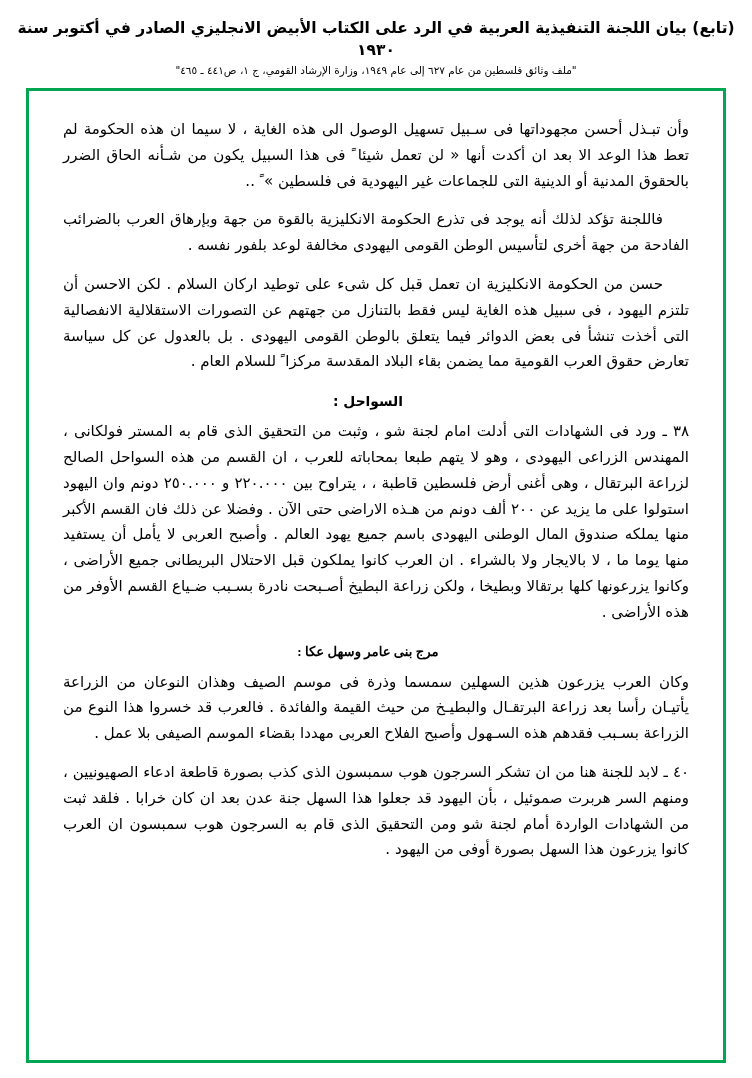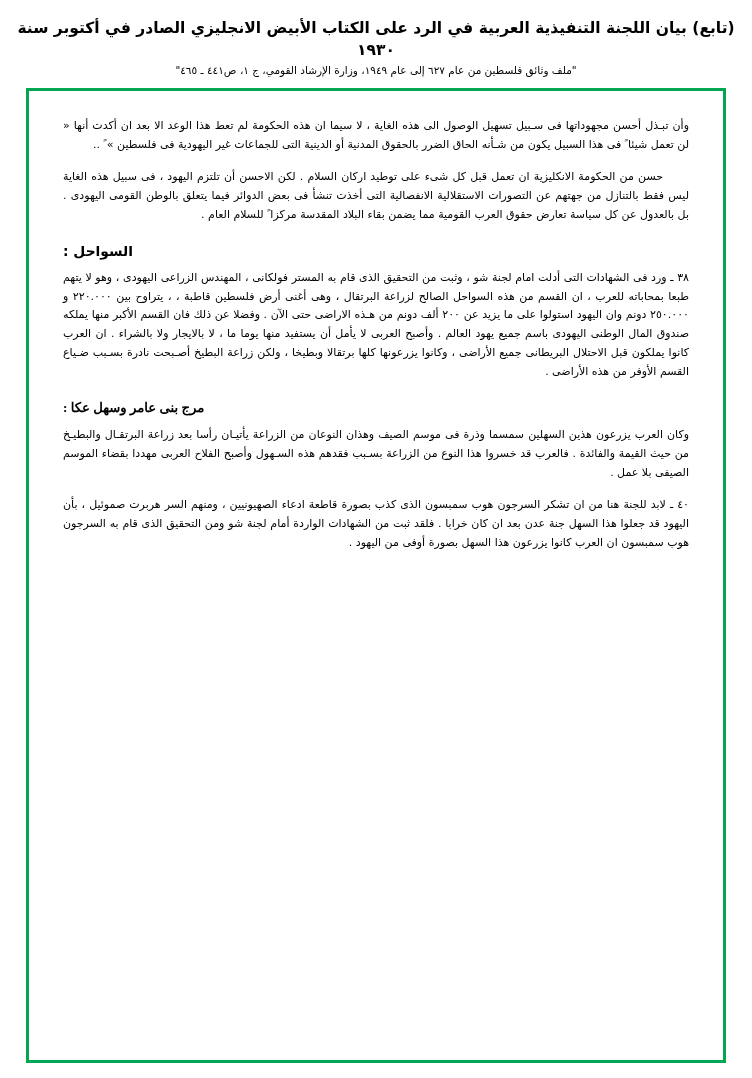--- a/index.html
+++ b/index.html
@@ -43,34 +43,34 @@
     margin: 0 10px;
     height: 975px;
     box-sizing: border-box;
     padding: 26px 34px 10px 34px;
     background: #ffffff;
     position: relative;
   }
   .body-text {
     direction: rtl;
     text-align: justify;
-    font-size: 11px;
+    font-size: 15px;
     line-height: 1.72;
     margin: 0 0 13px 0;
     text-indent: 0;
   }
   .para {
     margin-bottom: 13px;
   }
   .indent-first {
     text-indent: 26px;
   }
   .section-head {
     direction: rtl;
-    text-align: left;
+    text-align: center;
     font-weight: bold;
     font-size: 13.8px;
     margin: 18px 16px 10px 0;
   }
   .section-head.small {
     font-size: 13.2px;
     font-family: Liberation Serif, serif;
   }
   .page-number {
     position: absolute;
@@ -86,20 +86,21 @@
 <body>
 
 <div class="page">
 
   <div class="doc-title">(تابع) بيان اللجنة التنفيذية العربية في الرد على الكتاب الأبيض الانجليزي الصادر في أكتوبر سنة ١٩٣٠</div>
   <div class="doc-source">"ملف وثائق فلسطين من عام ٦٢٧ إلى عام ١٩٤٩، وزارة الإرشاد القومي، ج ١، ص٤٤١ ـ ٤٦٥"</div>
 
   <div class="frame">
 
     <p class="body-text para">وأن تبـذل أحسن مجهوداتها فى سـبيل تسهيل الوصول الى هذه الغاية ، لا سيما ان هذه الحكومة لم تعط هذا الوعد الا بعد ان أكدت أنها « لن تعمل شيئا ً فى هذا السبيل يكون من شـأنه الحاق الضرر بالحقوق المدنية أو الدينية التى للجماعات غير اليهودية فى فلسطين » ً ..</p>
+    <p class="body-text para indent-first">فاللجنة تؤكد لذلك أنه يوجد فى تذرع الحكومة الانكليزية بالقوة من جهة وبإرهاق العرب بالضرائب الفادحة من جهة أخرى لتأسيس الوطن القومى اليهودى مخالفة لوعد بلفور نفسه .</p>
     <p class="body-text para indent-first">حسن من الحكومة الانكليزية ان تعمل قبل كل شىء على توطيد اركان السلام . لكن الاحسن أن تلتزم اليهود ، فى سبيل هذه الغاية ليس فقط بالتنازل من جهتهم عن التصورات الاستقلالية الانفصالية التى أخذت تنشأ فى بعض الدوائر فيما يتعلق بالوطن القومى اليهودى . بل بالعدول عن كل سياسة تعارض حقوق العرب القومية مما يضمن بقاء البلاد المقدسة مركزا ً للسلام العام .</p>
 
     <div class="section-head">السواحل :</div>
     <p class="body-text para">٣٨ ـ ورد فى الشهادات التى أدلت امام لجنة شو ، وثبت من التحقيق الذى قام به المستر فولكانى ، المهندس الزراعى اليهودى ، وهو لا يتهم طبعا بمحاباته للعرب ، ان القسم من هذه السواحل الصالح لزراعة البرتقال ، وهى أغنى أرض فلسطين قاطبة ، ، يتراوح بين ٢٢٠.٠٠٠ و ٢٥٠.٠٠٠ دونم وان اليهود استولوا على ما يزيد عن ٢٠٠ ألف دونم من هـذه الاراضى حتى الآن . وفضلا عن ذلك فان القسم الأكبر منها يملكه صندوق المال الوطنى اليهودى باسم جميع يهود العالم . وأصبح العربى لا يأمل أن يستفيد منها يوما ما ، لا بالايجار ولا بالشراء . ان العرب كانوا يملكون قبل الاحتلال البريطانى جميع الأراضى ، وكانوا يزرعونها كلها برتقالا وبطيخا ، ولكن زراعة البطيخ أصـبحت نادرة بسـبب ضـياع القسم الأوفر من هذه الأراضى .</p>
 
     <div class="section-head small">مرج بنى عامر وسهل عكا :</div>
     <p class="body-text para">وكان العرب يزرعون هذين السهلين سمسما وذرة فى موسم الصيف وهذان النوعان من الزراعة يأتيـان رأسا بعد زراعة البرتقـال والبطيـخ من حيث القيمة والفائدة . فالعرب قد خسروا هذا النوع من الزراعة بسـبب فقدهم هذه السـهول وأصبح الفلاح العربى مهددا بقضاء الموسم الصيفى بلا عمل .</p>
     <p class="body-text para">٤٠ ـ لابد للجنة هنا من ان تشكر السرجون هوب سمبسون الذى كذب بصورة قاطعة ادعاء الصهيونيين ، ومنهم السر هربرت صموئيل ، بأن اليهود قد جعلوا هذا السهل جنة عدن بعد ان كان خرابا . فلقد ثبت من الشهادات الواردة أمام لجنة شو ومن التحقيق الذى قام به السرجون هوب سمبسون ان العرب كانوا يزرعون هذا السهل بصورة أوفى من اليهود .</p>
 
   </div>

